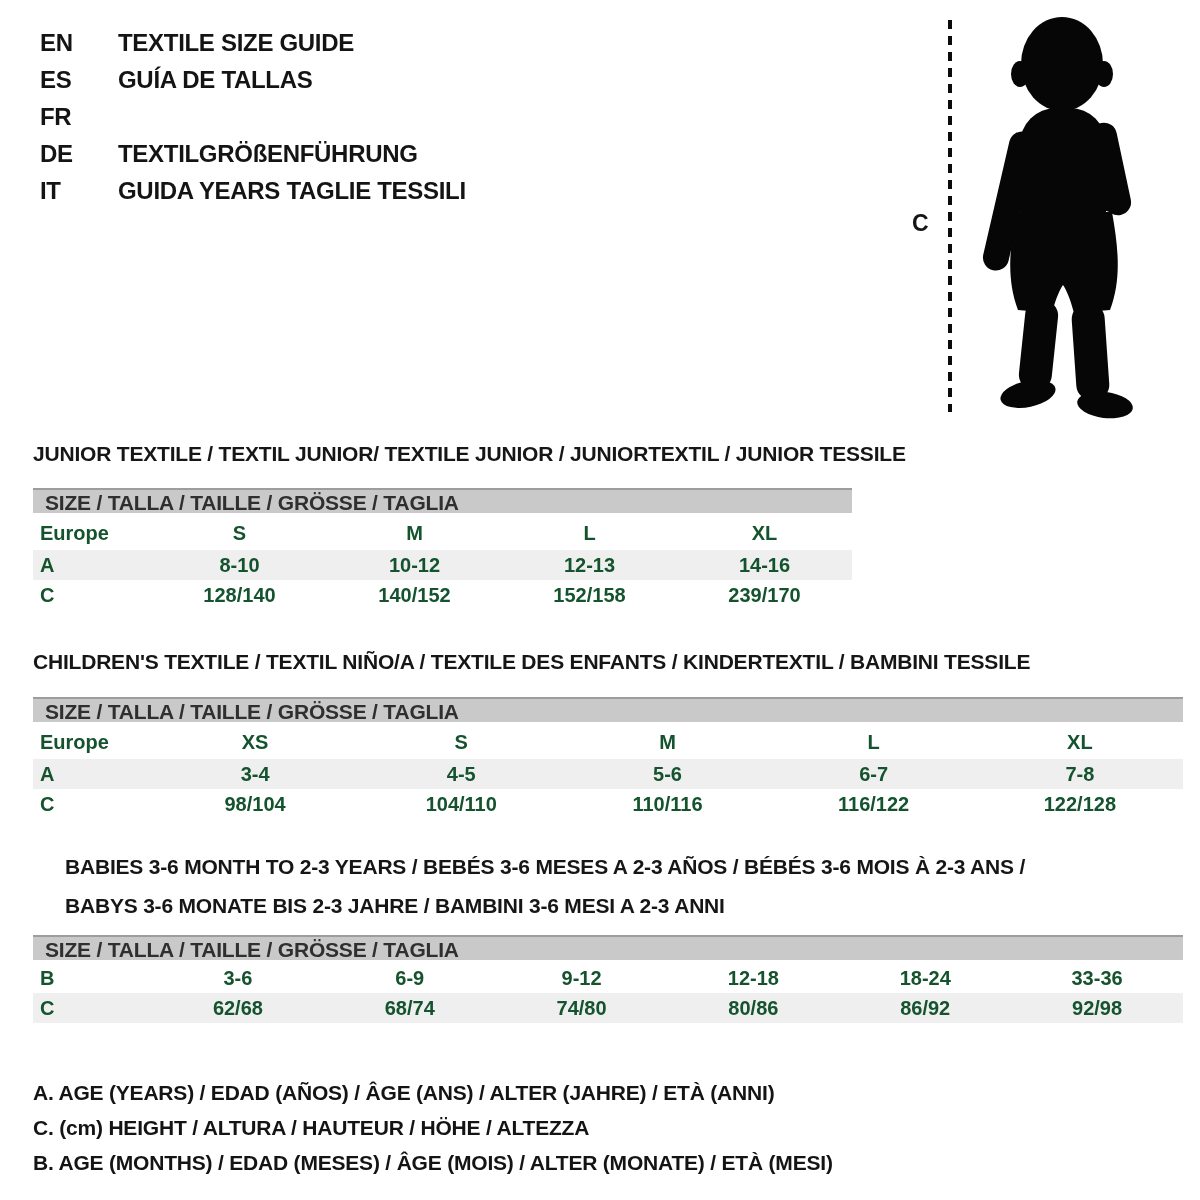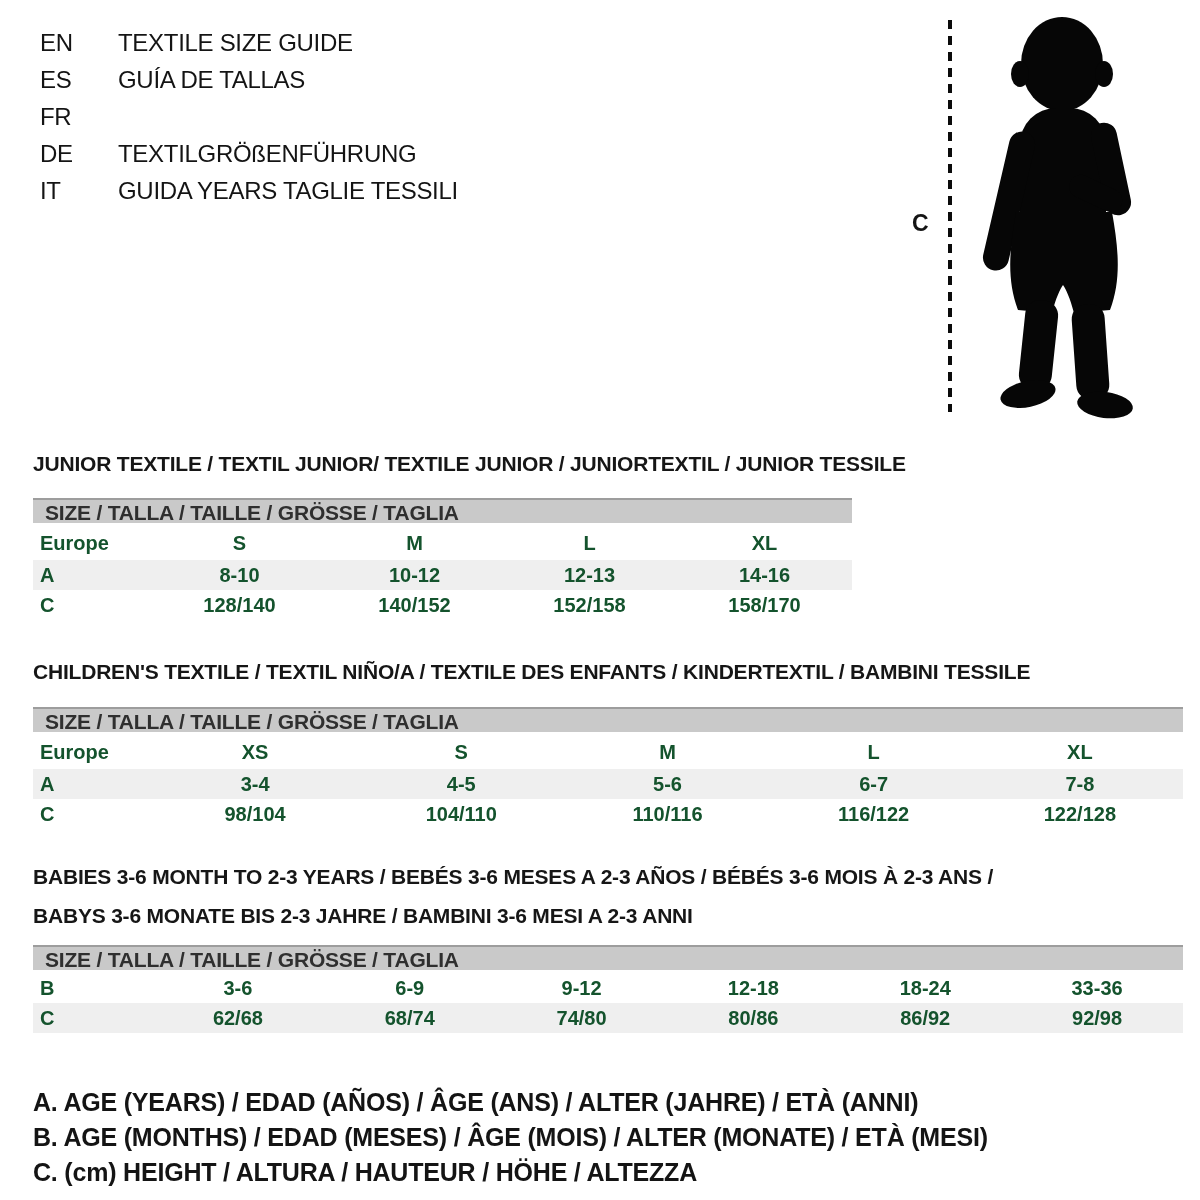--- a/index.html
+++ b/index.html
@@ -7,44 +7,44 @@
     width:1200px; height:1200px;
     font-family:"Liberation Sans", sans-serif;
     color:#141414;
     -webkit-font-smoothing:antialiased;
   }
   .page { position:relative; width:1200px; height:1200px; overflow:hidden; background:#fff; }
 
   
   .top { position:relative; height:430px; }
   .langs { position:absolute; left:40px; top:24px; }
-  .lang-row { display:flex; font-weight:normal; font-size:24px; line-height:37px; letter-spacing:-0.3px; }
+  .lang-row { display:flex; font-weight:bold; font-size:24px; line-height:37px; letter-spacing:-0.3px; }
   .lang-code { width:78px; flex:0 0 78px; }
   .lang-label { white-space:nowrap; }
 
   .figure { position:absolute; left:910px; top:12px; width:250px; height:410px; }
   .measure-line {
     position:absolute; left:38px; top:8px; height:392px; width:4px;
     background:repeating-linear-gradient(to bottom, #0b0b0b 0 9px, transparent 9px 16px);
   }
   .measure-label { position:absolute; left:2px; top:198px; font-size:23px; font-weight:bold; }
   .figure svg { position:absolute; left:62px; top:0; }
 
   
   .content { padding-left:33px; }
   .section-title { font-weight:bold; font-size:21px; letter-spacing:-0.2px; color:#161616; }
   .section-title div { line-height:27px; white-space:nowrap; }
   .babies-sec .section-title div { line-height:39px; }
 
-  .junior-sec   { margin-top:20px; }
+  .junior-sec   { margin-top:10px; }
   .junior-sec   .section-title { margin-bottom:21px; }
   .children-sec { margin-top:38px; }
   .children-sec .section-title { margin-bottom:22px; }
   .babies-sec   { margin-top:28px; }
-  .babies-sec   .section-title { margin-bottom:10px; }
+  .babies-sec   .section-title { margin-bottom:10px;margin-left:32px; }
 
   .w-junior { width:819px; }
   .w-full   { width:1150px; }
 
   .size-bar {
     height:25px; line-height:25px;
     background:var(--bar,#c9c9c9);
     border-top:2px solid var(--barBorder,#9d9d9d);
     font-weight:bold; font-size:21px; letter-spacing:-0.2px;
     padding-left:12px; box-sizing:border-box;
@@ -54,21 +54,21 @@
   .size-table th, .size-table td {
     padding:0; font-weight:bold; font-size:20px; text-align:center;
     color:#14532d; vertical-align:middle;
   }
   .size-table th { height:34px; }
   .size-table td { height:30px; }
   .size-table .label-col { width:112px; text-align:left; padding-left:7px; }
   .size-table tr.shaded { background:var(--altRow,#efefef); }
 
   
-  .legend { margin-top:52px; font-weight:bold; font-size:25px; letter-spacing:-0.2px; }
+  .legend { margin-top:52px; font-weight:bold; font-size:21px; letter-spacing:-0.2px; }
   .legend div { line-height:35px; white-space:nowrap; }
 </style>
 </head>
 <body style="background: rgb(255, 255, 255); color: rgb(20, 20, 20);">
 
 <div class="page">
 
   <div class="top">
     <div class="langs">
         <div class="lang-row">
@@ -138,21 +138,21 @@
                 <td>8-10</td>
                 <td>10-12</td>
                 <td>12-13</td>
                 <td>14-16</td>
               </tr>
               <tr>
                 <td class="label-col">C</td>
                 <td>128/140</td>
                 <td>140/152</td>
                 <td>152/158</td>
-                <td>158/170</td>
+                <td>239/170</td>
               </tr>
             </tbody>
         </table>
       </div>
     </section>
 
     <section class="size-section children-sec">
       <div class="section-title">
           <div>CHILDREN'S TEXTILE / TEXTIL NIÑO/A / TEXTILE DES ENFANTS / KINDERTEXTIL / BAMBINI TESSILE</div>
         </div>
@@ -219,18 +219,18 @@
                 <td>86/92</td>
                 <td>92/98</td>
               </tr>
             </tbody>
         </table>
       </div>
     </section>
 
     <div class="legend">
         <div>A. AGE (YEARS) / EDAD (AÑOS) / ÂGE (ANS) / ALTER (JAHRE) / ETÀ (ANNI)</div>
+        <div>C. (cm) HEIGHT / ALTURA / HAUTEUR / HÖHE / ALTEZZA</div>
         <div>B. AGE (MONTHS) / EDAD (MESES) / ÂGE (MOIS) / ALTER (MONATE) / ETÀ (MESI)</div>
-        <div>C. (cm) HEIGHT / ALTURA / HAUTEUR / HÖHE / ALTEZZA</div>
       </div>
   </div>
 
 </div>
 
 </body></html>

